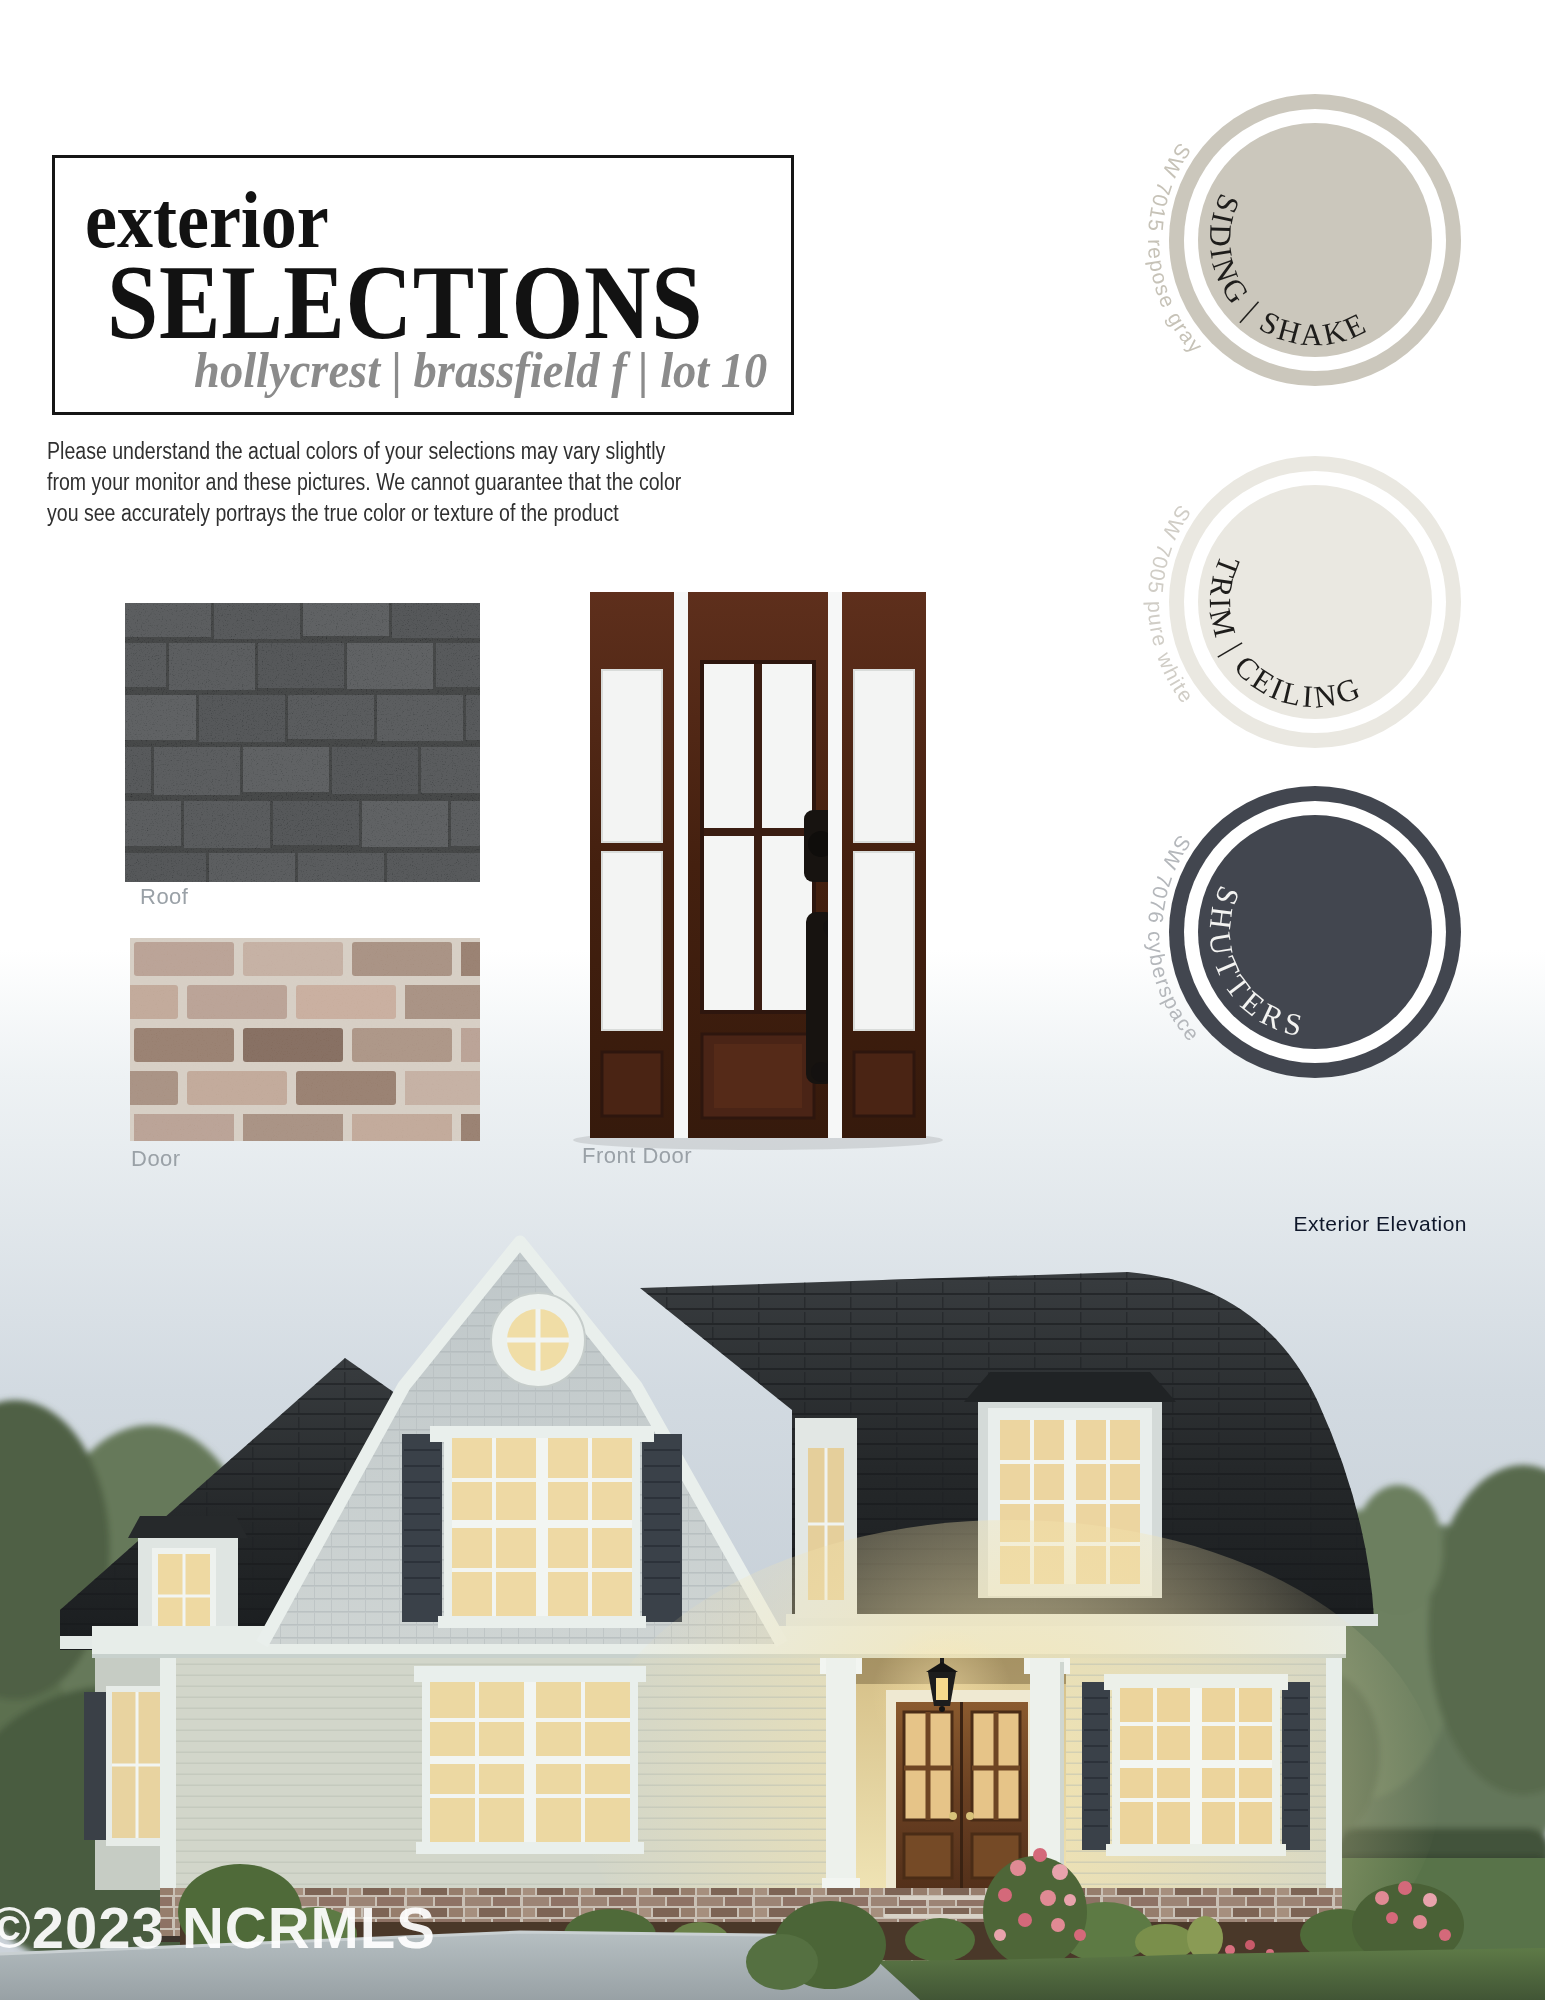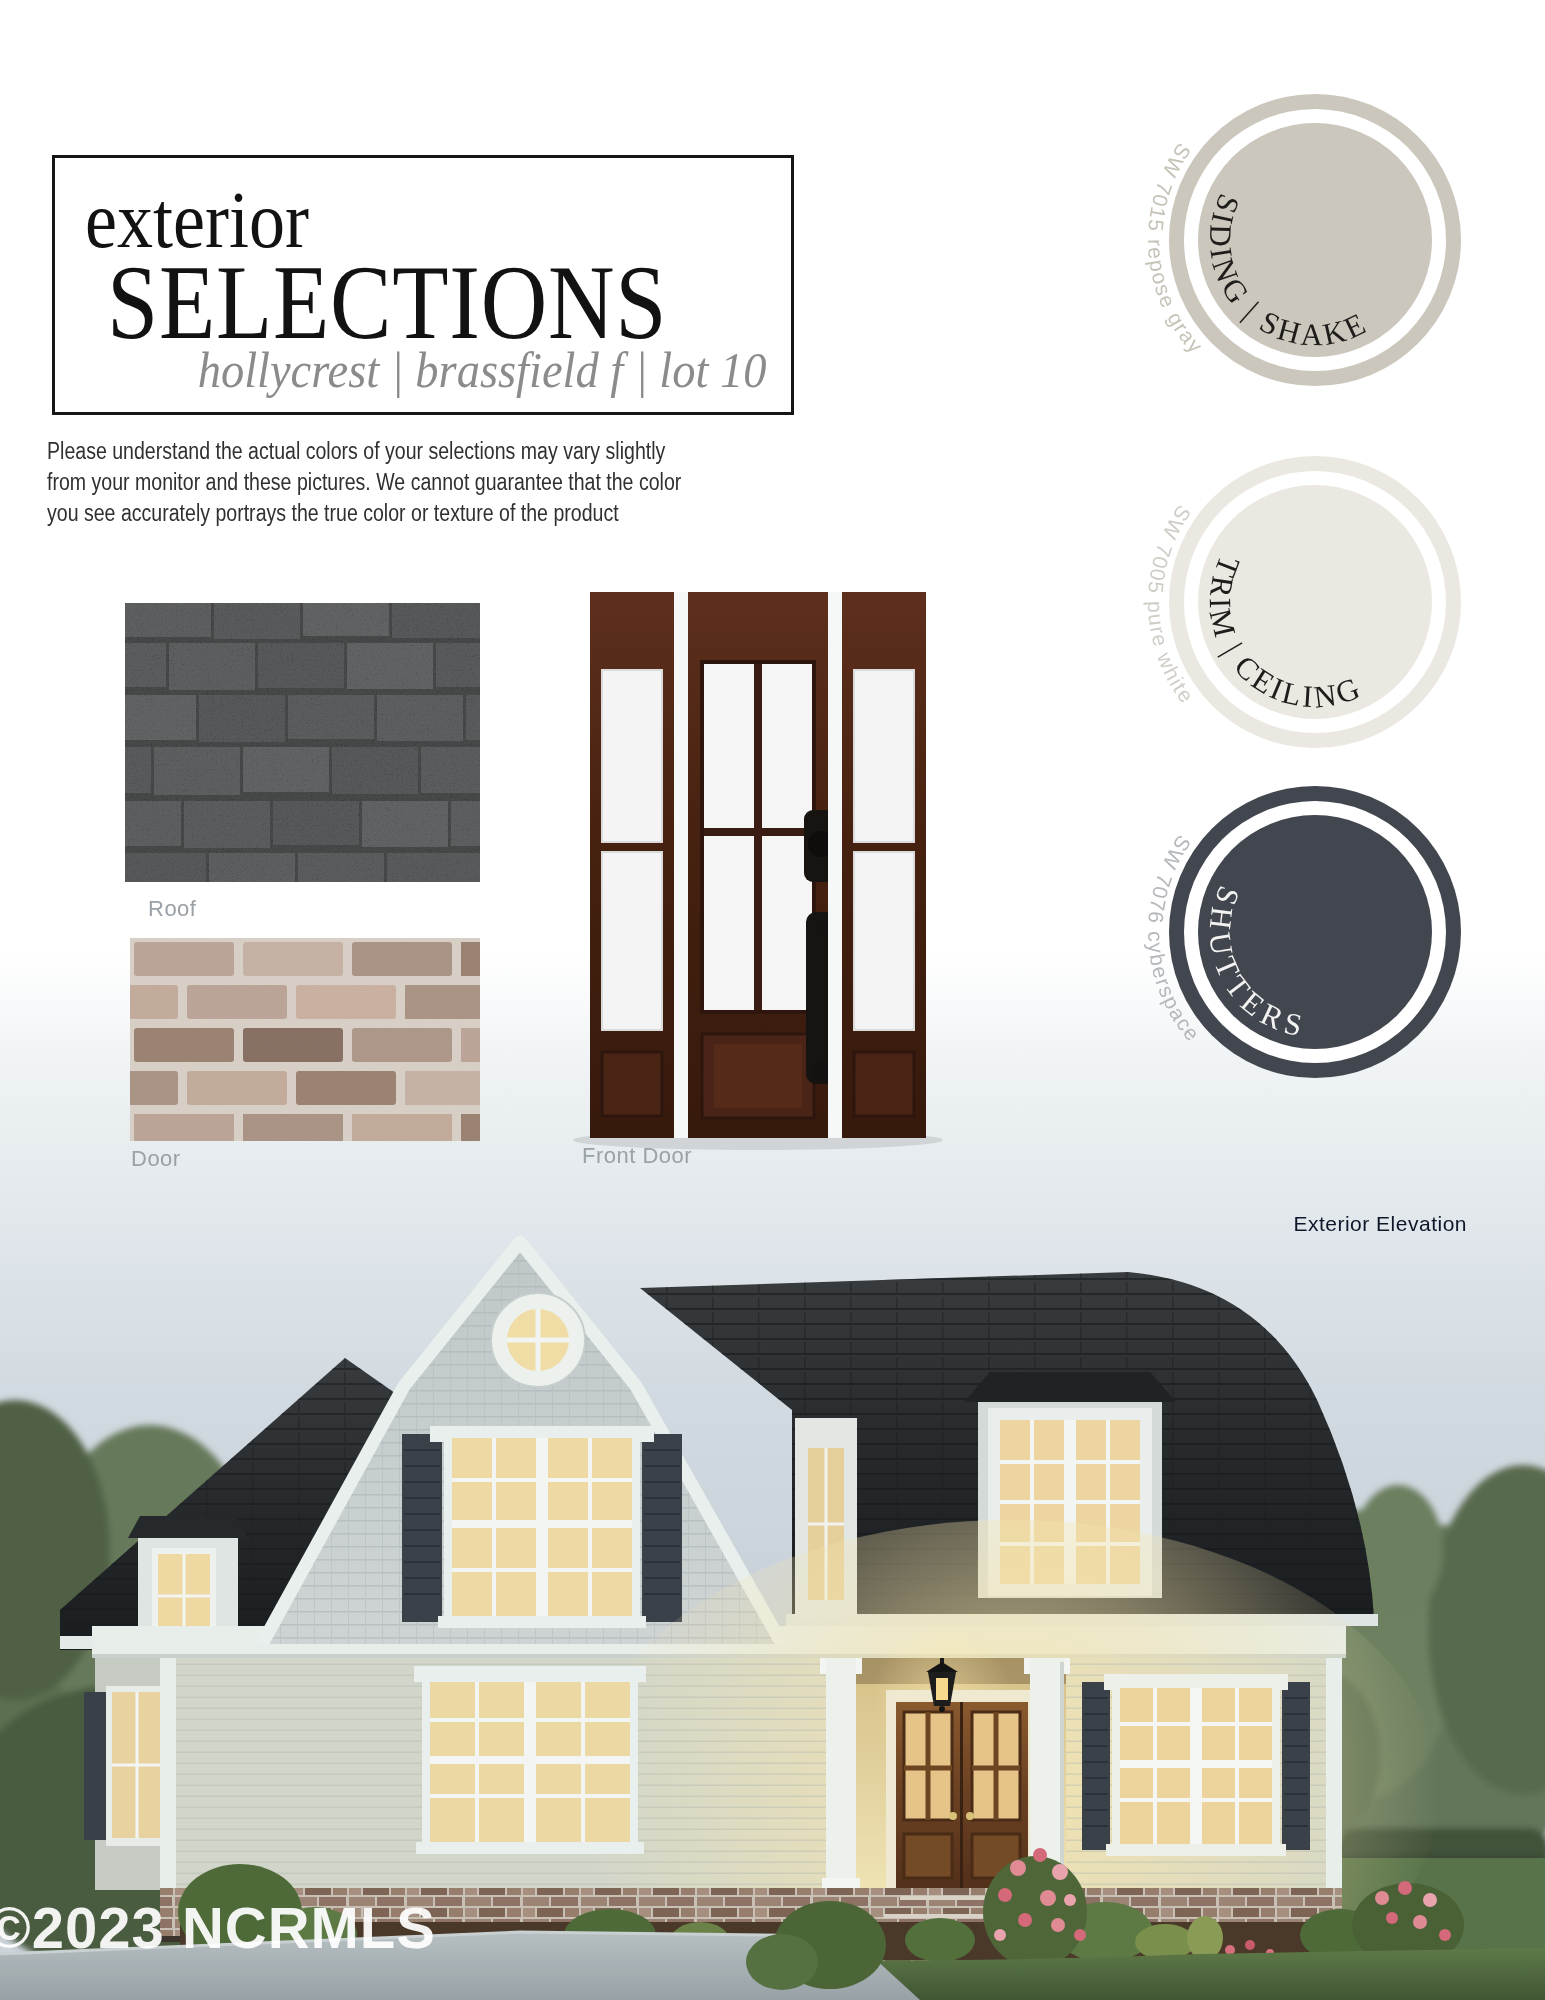--- a/index.html
+++ b/index.html
@@ -4,21 +4,21 @@
 <style>
   html,body{margin:0;padding:0;background:#e9e9e9;}
   .page{
     position:relative; width:1545px; height:2000px; margin:0 auto;
     background:#ffffff; overflow:hidden;
     font-family:"Liberation Sans", sans-serif;
   }
   
   .title-box{
     position:absolute; left:52px; top:155px; width:742px; height:260px;
-    border:3px solid #161616; background:#ffffff; box-sizing:border-box;
+    border:3px solid #161616; background:#ffffff; box-sizing:border-box;font-weight:bold;
   }
   .title-small{
     position:absolute; left:30px; top:22px;
     font-family:"Liberation Serif", serif; font-size:80px; line-height:1;
     color:#121212; transform:scale(.9,1); transform-origin:left top; white-space:nowrap;
   }
   .title-large{
     position:absolute; left:52px; top:92px;
     font-family:"Liberation Serif", serif; font-size:128px; line-height:1;
     color:#121212; transform:scale(.72,.82); transform-origin:left top;
@@ -531,21 +531,21 @@
           <rect x="237" y="198" width="86" height="46" fill="#333638"></rect>
           <rect x="326" y="198" width="45" height="45" fill="#2e3133"></rect>
         <rect x="-5" y="250" width="86" height="30" fill="#26292b"></rect>
           <rect x="84" y="250" width="86" height="30" fill="#2e3133"></rect>
           <rect x="173" y="250" width="86" height="30" fill="#2b2e30"></rect>
           <rect x="262" y="250" width="93" height="30" fill="#292c2e"></rect>
       </g>
       <rect width="355" height="279" filter="url(#speck)" opacity=".22"></rect>
     </svg>
   </div>
-  <div class="sample-label z3" style="left:148px; top:884px;margin-top:12px;">Roof</div>
+  <div class="sample-label z3" style="left:140px; top:884px;">Roof</div>
 
   <div class="sample z3" style="left:130px; top:938px;">
     <svg width="350" height="203" viewBox="0 0 350 203">
       <rect width="350" height="203" fill="#d3cabf"></rect>
       <g>
         <rect x="4" y="4" width="100" height="34" rx="3" fill="#b49a8c"></rect>
           <rect x="113" y="4" width="100" height="34" rx="3" fill="#c0a99b"></rect>
           <rect x="222" y="4" width="100" height="34" rx="3" fill="#a18878"></rect>
           <rect x="331" y="4" width="19" height="34" fill="#907564"></rect>
         <rect x="-52" y="47" width="100" height="34" rx="3" fill="#bca291"></rect>

